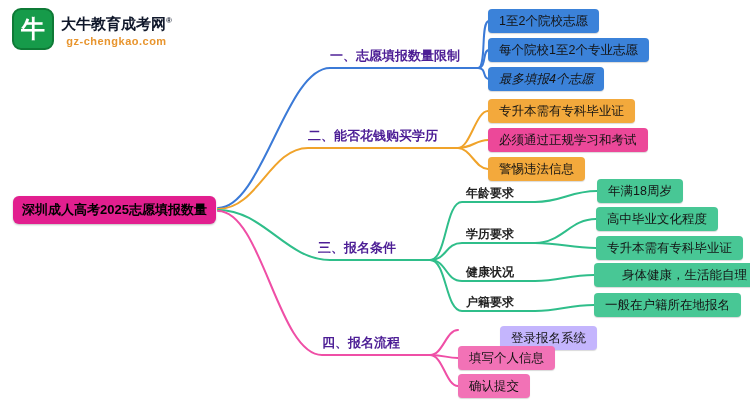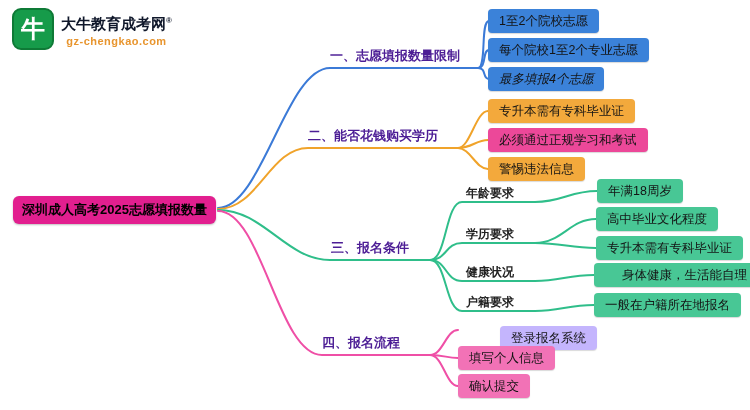--- a/index.html
+++ b/index.html
@@ -63,21 +63,21 @@
         <span>大牛教育成考网</span><sup>®</sup>
       </div>
       <div class="logo-sub" style="color: rgb(232, 149, 46); text-align: center;">gz-chengkao.com</div>
     </div>
   </div>
 
   <div class="root-node" style="left: 13px; top: 196px; background: rgb(226, 31, 143);">深圳成人高考2025志愿填报数量</div>
 
   <div class="branch-label" style="left:330px;top:48px;">一、志愿填报数量限制</div>
   <div class="branch-label" style="left:308px;top:128px;">二、能否花钱购买学历</div>
-  <div class="branch-label" style="left:331px;top:240px;text-align:center;">三、报名条件</div>
+  <div class="branch-label" style="left:318px;top:240px;text-align:center;">三、报名条件</div>
   <div class="branch-label" style="left:322px;top:335px;">四、报名流程</div>
 
   <div class="leaf" style="left: 488px; top: 9px; background: rgb(59, 130, 217);">1至2个院校志愿</div>
   <div class="leaf" style="left: 488px; top: 38px; background: rgb(59, 130, 217);">每个院校1至2个专业志愿</div>
   <div class="leaf" style="left: 488px; top: 67px; background: rgb(59, 130, 217); font-style: italic;">最多填报4个志愿</div>
 
   <div class="leaf" style="left: 488px; top: 99px; background: rgb(243, 169, 60);">专升本需有专科毕业证</div>
   <div class="leaf" style="left: 488px; top: 128px; background: #ec4899;">必须通过正规学习和考试</div>
   <div class="leaf" style="left: 488px; top: 157px; background: rgb(243, 169, 60);">警惕违法信息</div>
 

